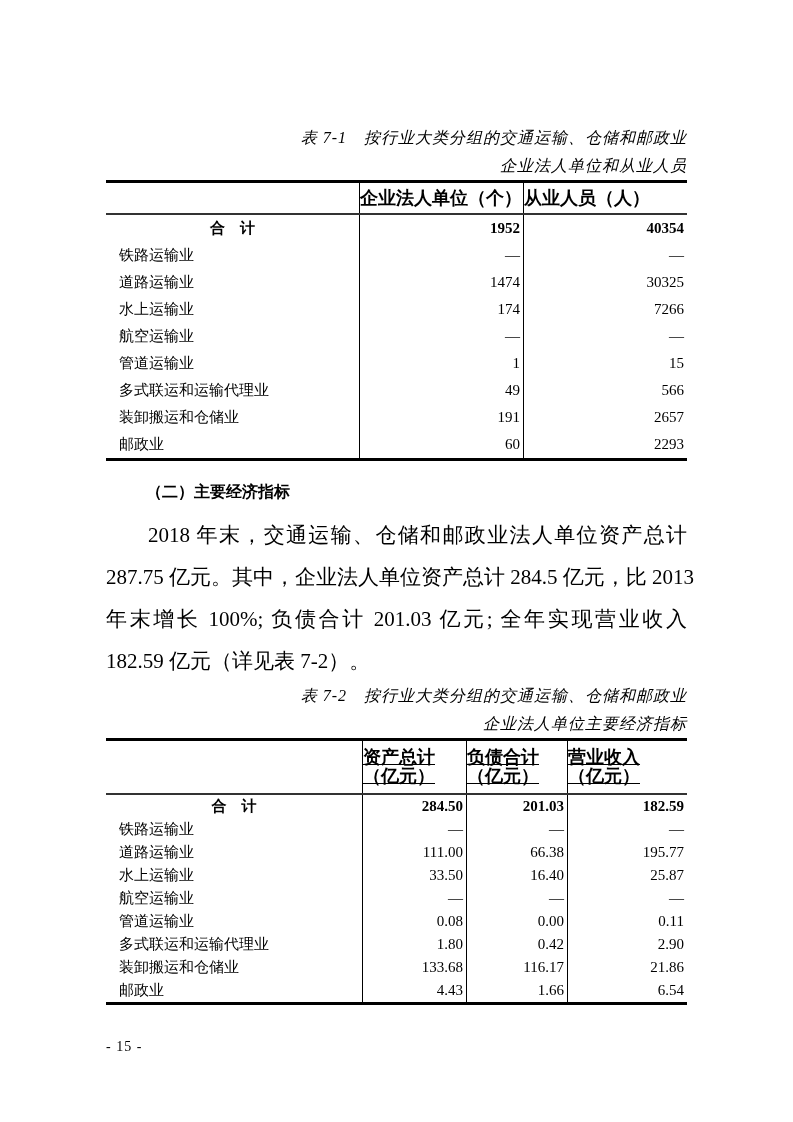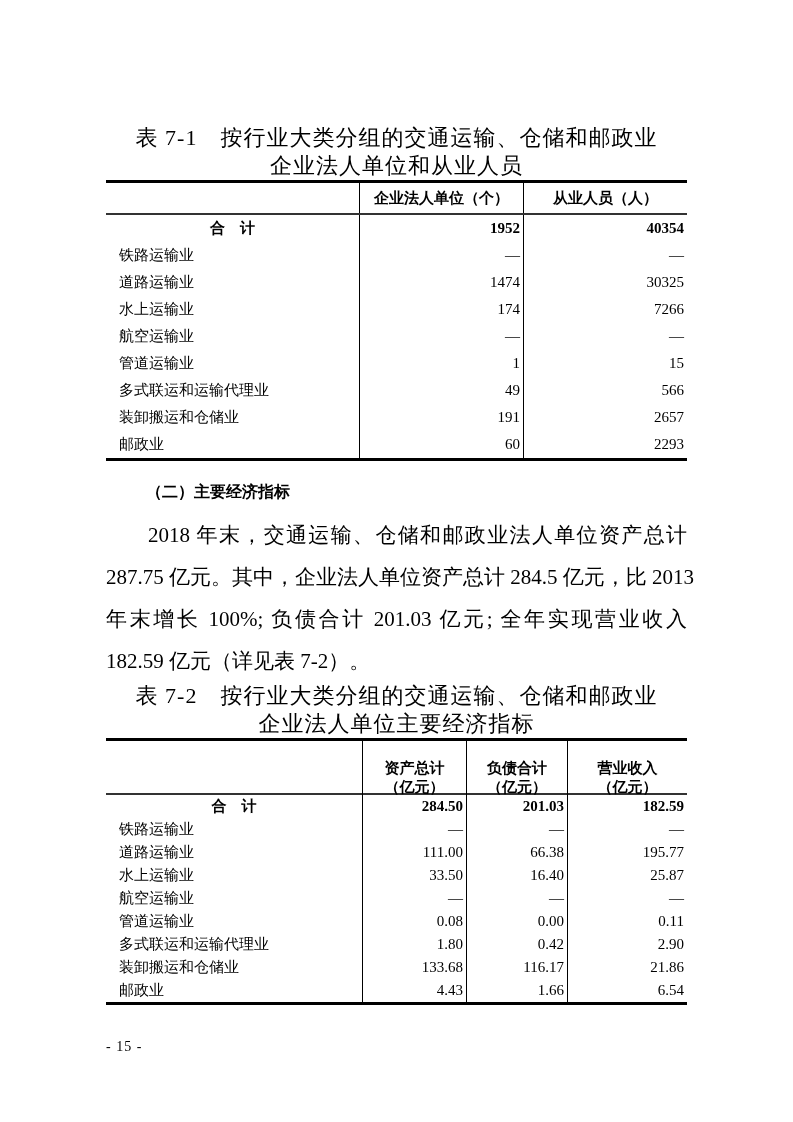--- a/index.html
+++ b/index.html
@@ -11,24 +11,25 @@
     color: #000;
     font-family: "Liberation Serif", "DejaVu Serif", serif;
     overflow: hidden;
   }
   .content {
     width: 581px;
     margin-left: 106px;
   }
   
   .tbl-title {
-    text-align: center;
-    font-size: 22px;
+    text-align: right;
+    font-size: 16px;
     line-height: 28px;
     letter-spacing: 1px;
+    font-style: italic;
   }
   .tbl-title.first { padding-top: 124px; }
   
   .tbl {
     width: 581px;
     border-top: 3px solid #000;
     border-bottom: 3px solid #000;
   }
   .trow, .thead {
     display: grid;
@@ -36,25 +37,25 @@
   .t1 .trow, .t1 .thead { grid-template-columns: 253px 164px 164px; }
   .t2 .trow, .t2 .thead { grid-template-columns: 256px 104px 101px 120px; }
   .thead {
     border-bottom: 2px solid #333;
   }
   .t1 .thead { height: 30px; }
   .t2 .thead { height: 52px; }
   .hcell {
     font-family: "Liberation Sans", "DejaVu Sans", sans-serif;
     font-weight: bold;
-    font-size: 15px;
-    text-align: center;
+    font-size: 18px;
+    text-align: left;
   }
   .t1 .hcell { line-height: 30px; }
-  .t2 .hcell { padding-top: 17px; line-height: 19px; }
+  .t2 .hcell { padding-top: 7px; line-height: 19px; text-decoration: underline; }
   .sep { border-left: 1px solid #000; }
   .t1 .trow { height: 27px; line-height: 27px; }
   .t2 .trow { height: 23px; line-height: 23px; }
   .cell { font-size: 15px; overflow: hidden; }
   .lbl { padding-left: 13px; text-align: left; }
   .num { text-align: right; padding-right: 3px; font-family: "Liberation Serif", "DejaVu Serif", serif; }
   .total .lbl { text-align: center; padding-left: 0; font-weight: bold; }
   .total .num { font-weight: bold; }
   
   .sec-heading {

